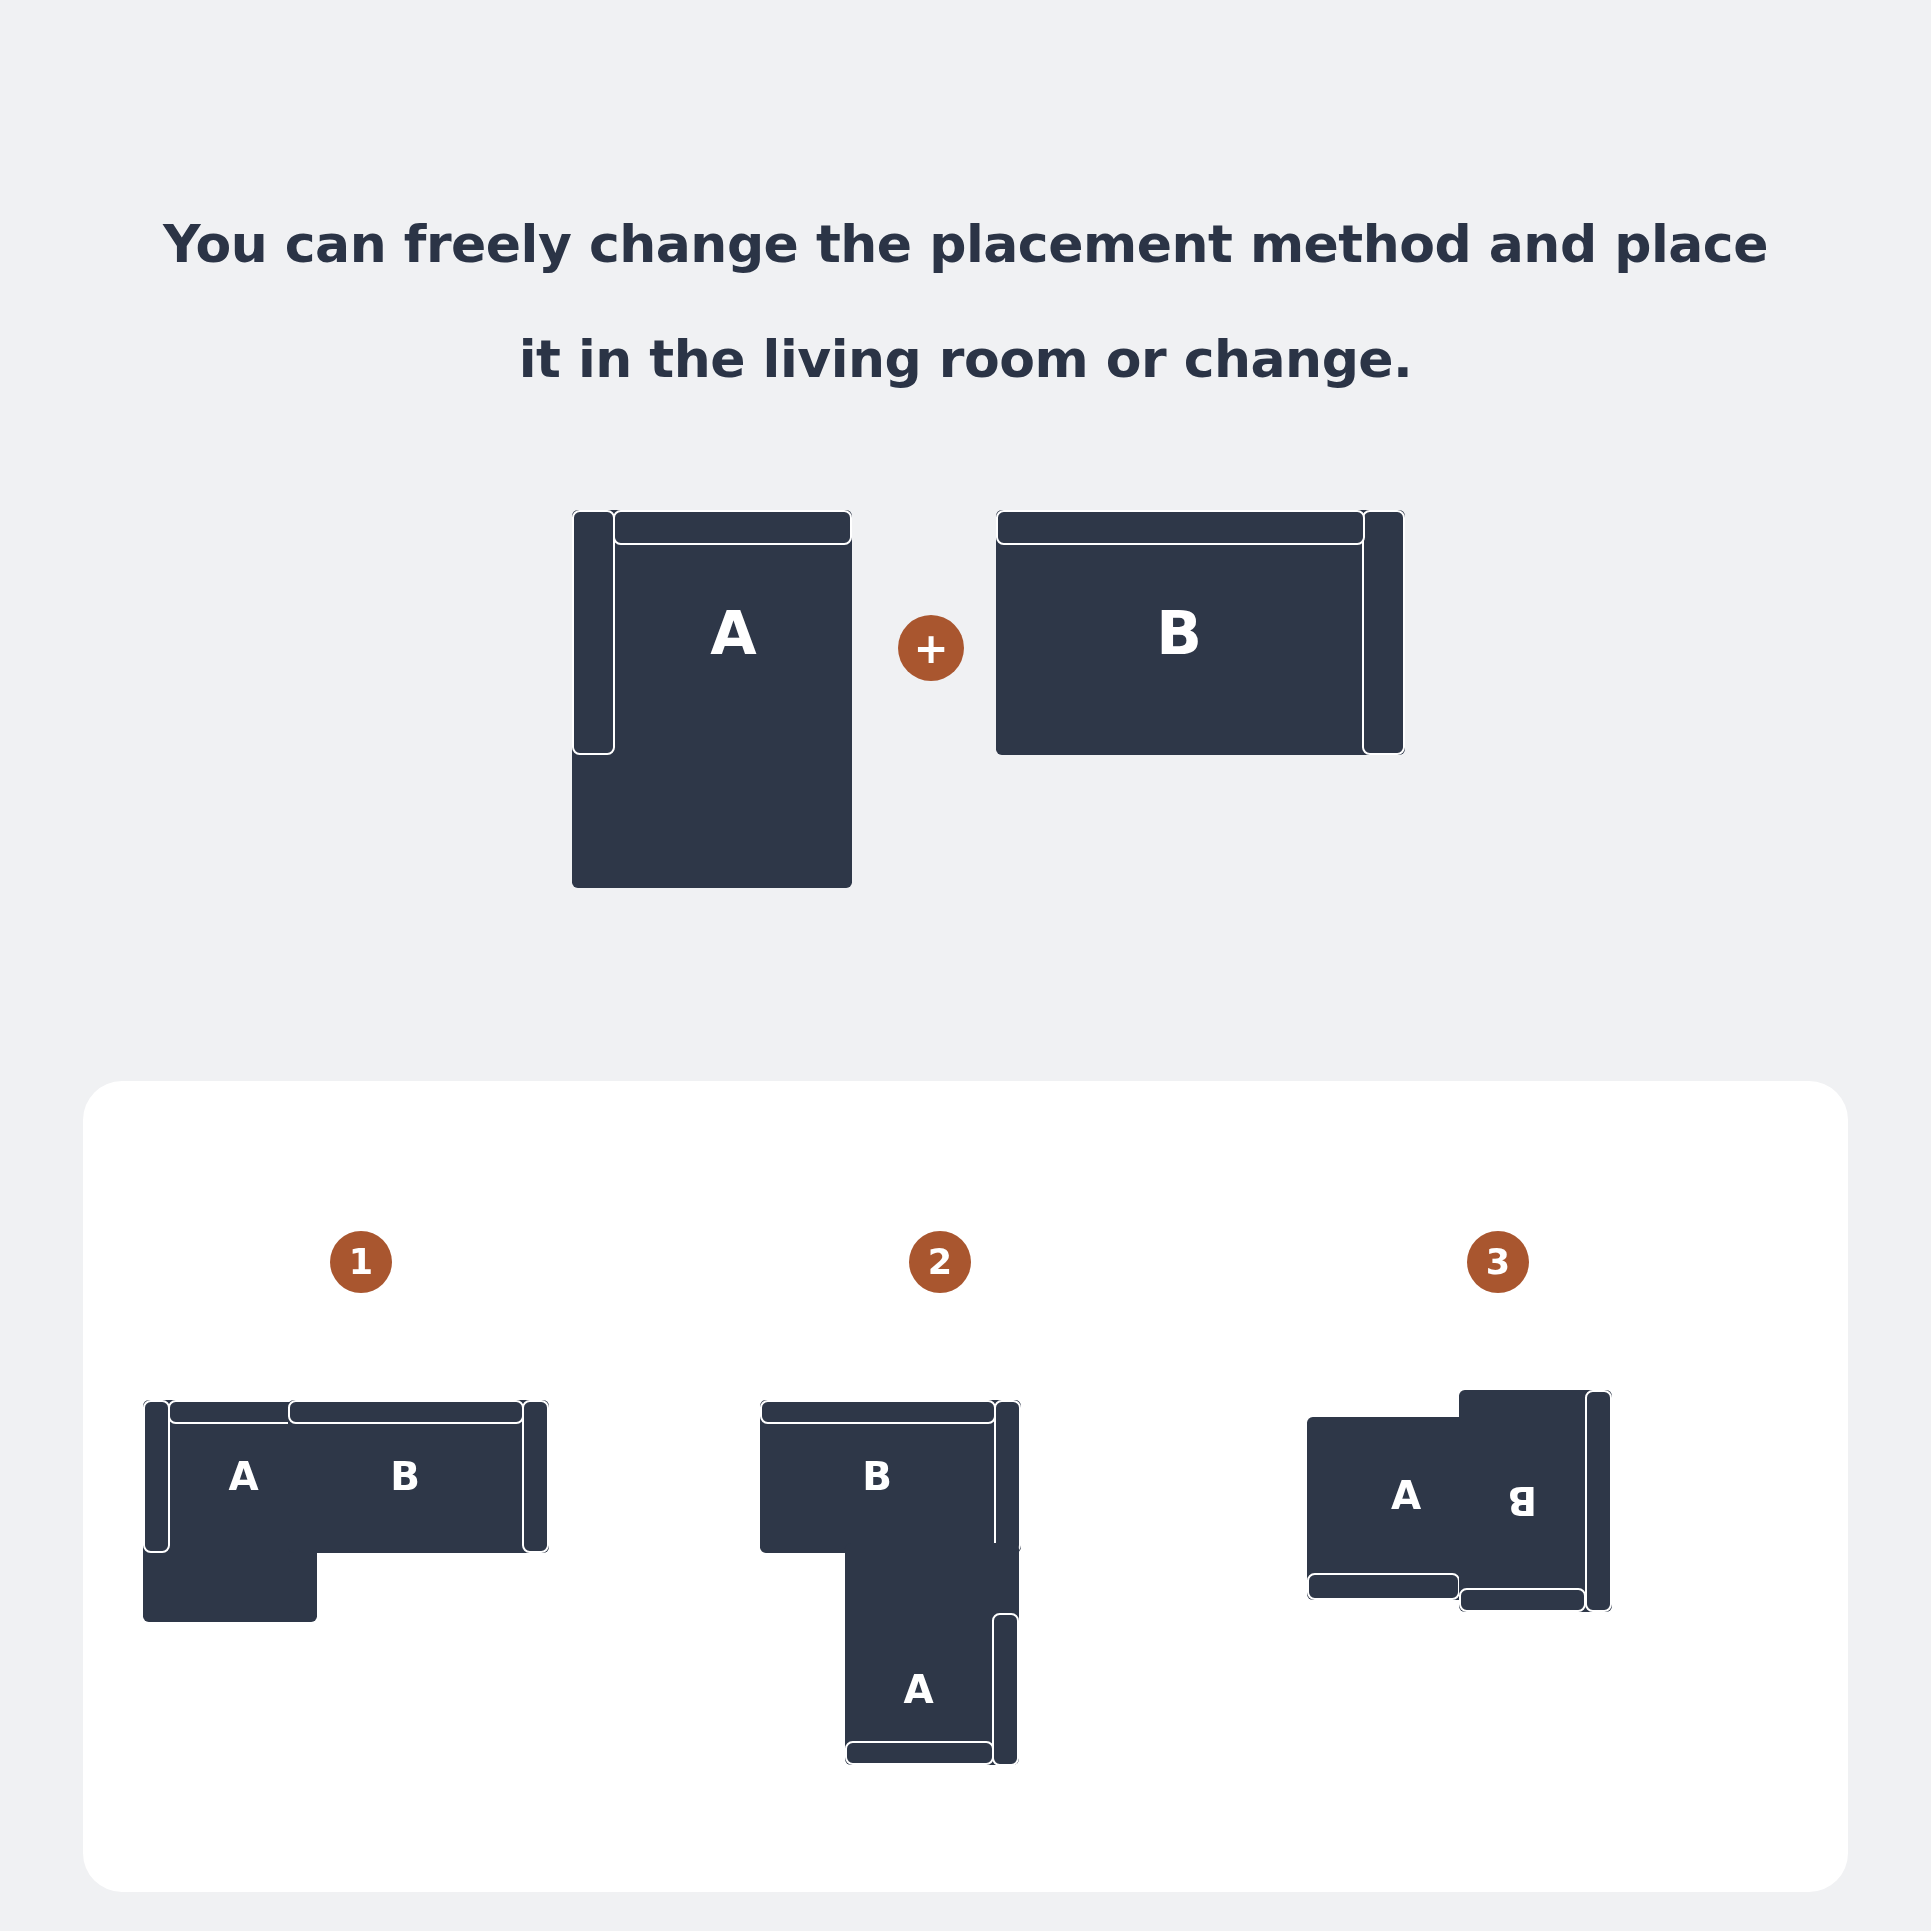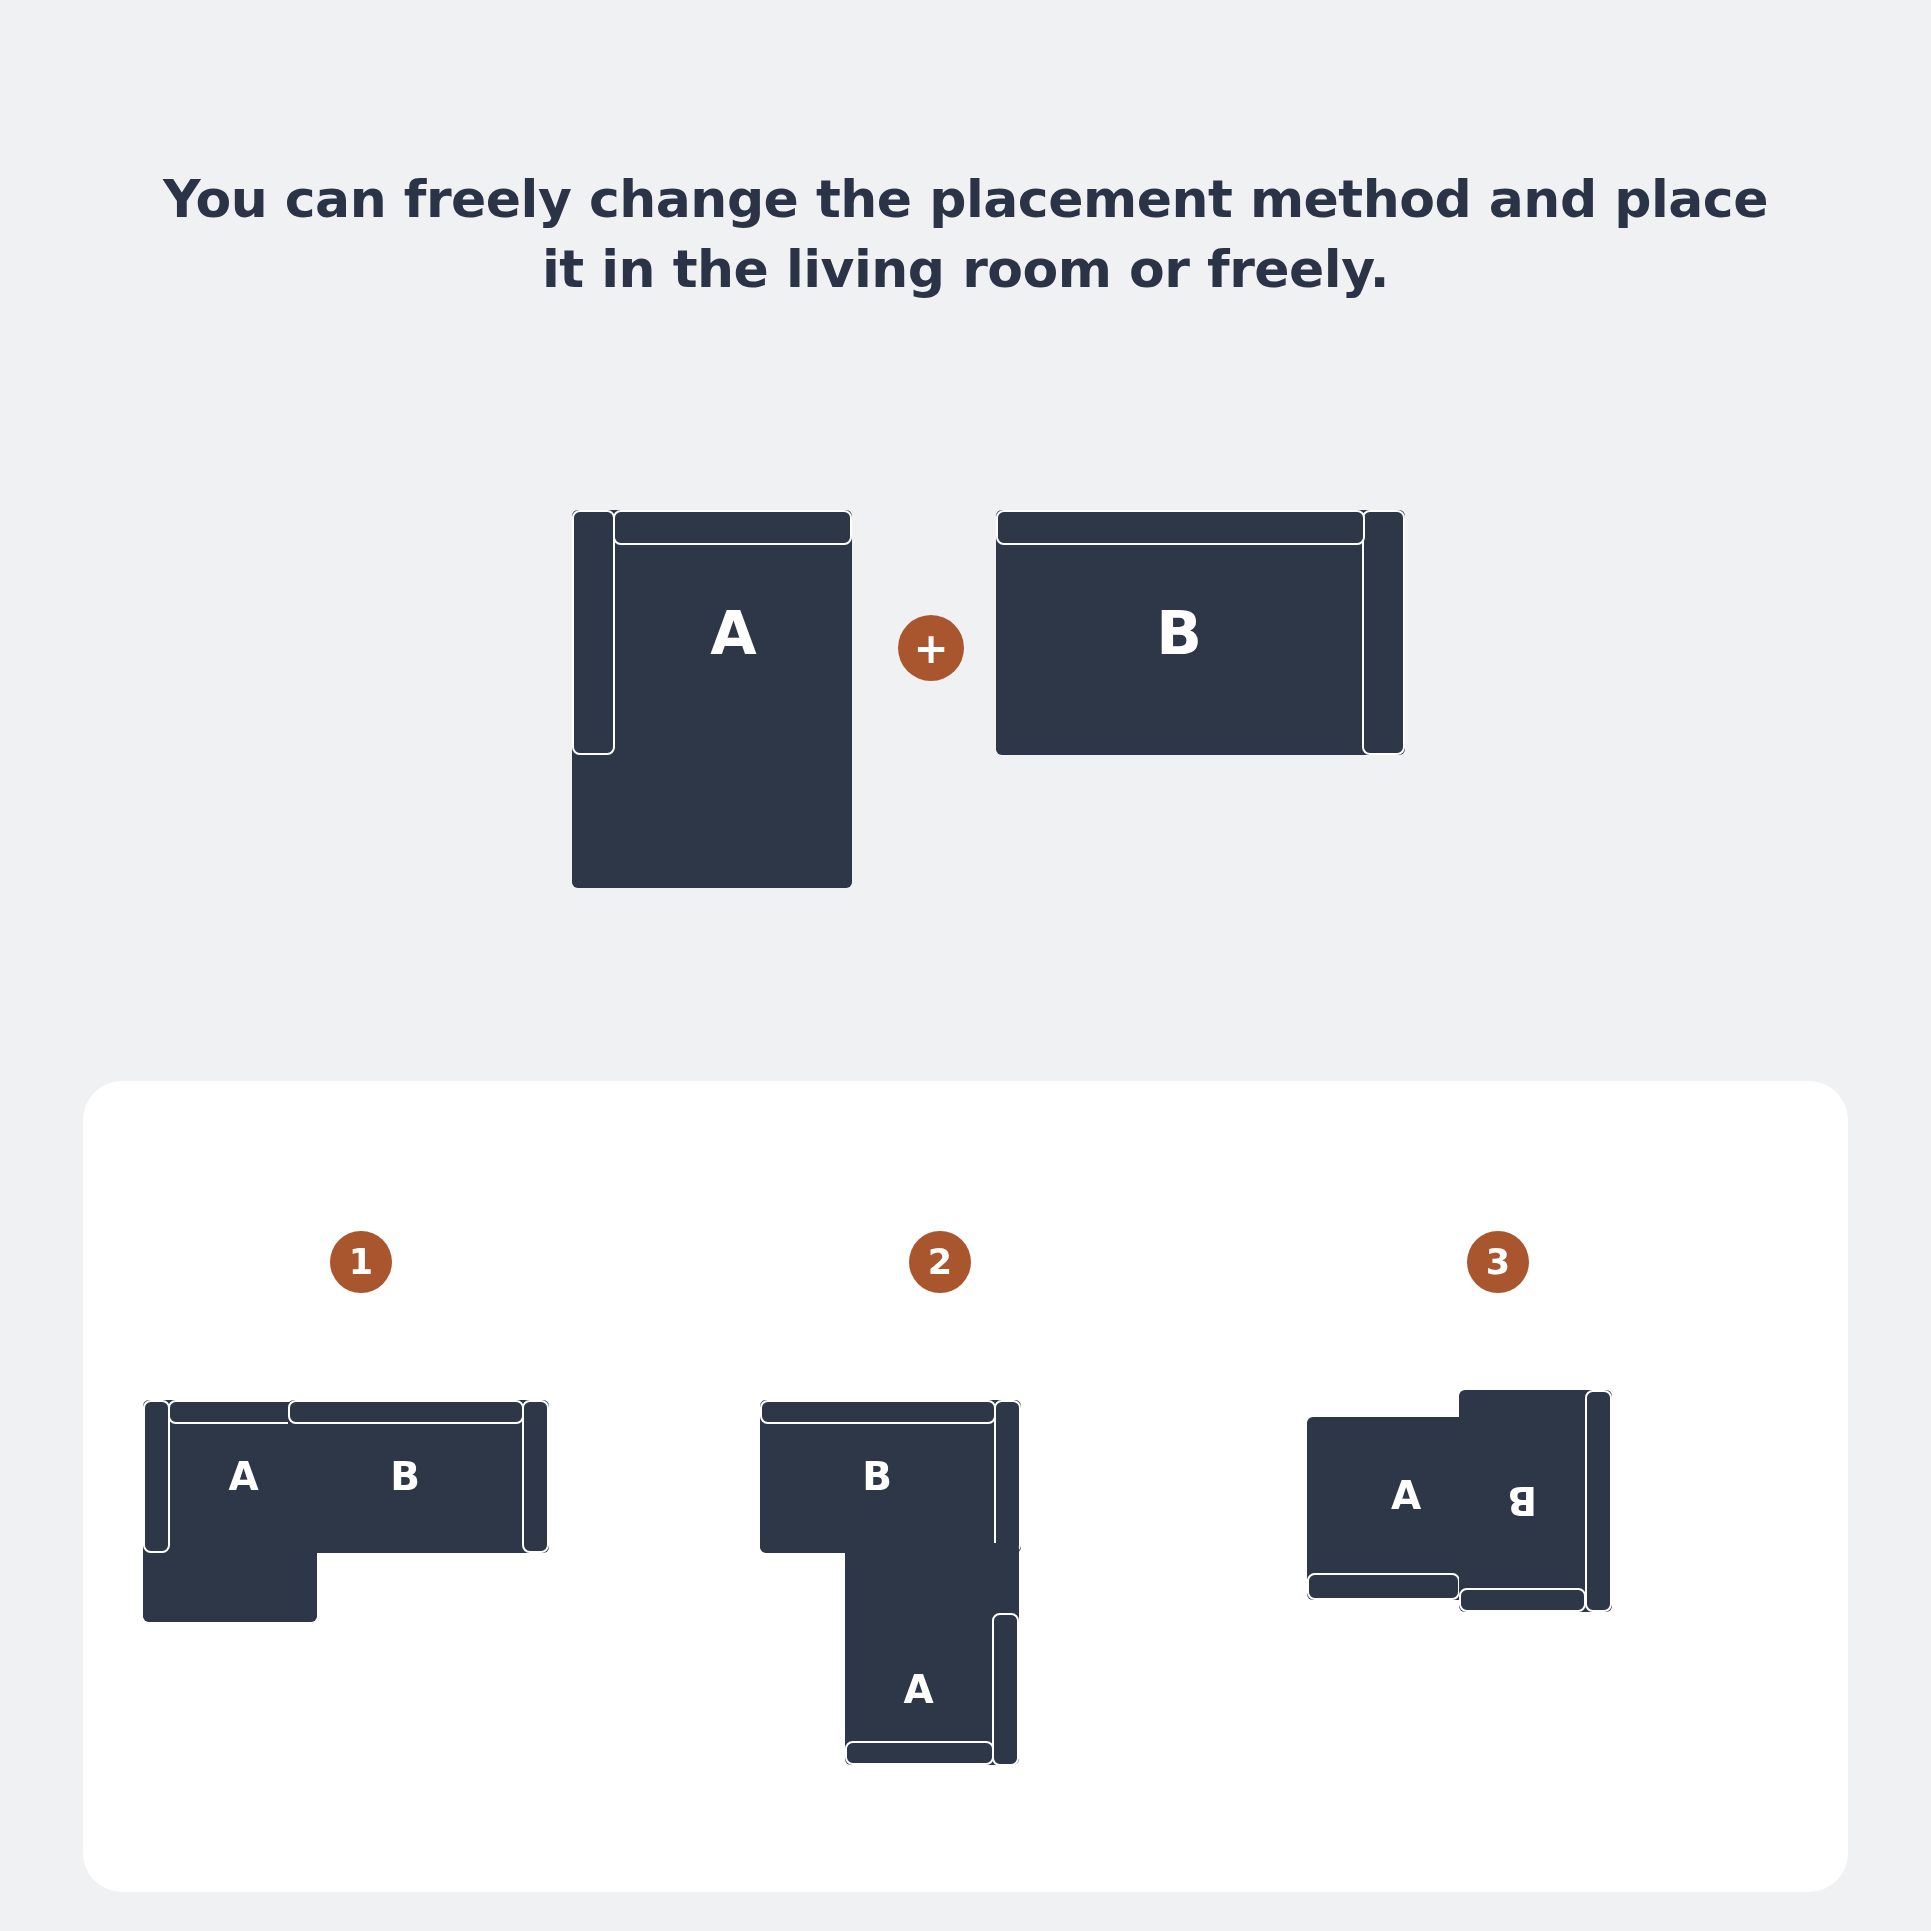--- a/index.html
+++ b/index.html
@@ -24,20 +24,21 @@
     text-align: center;
     color: #2b3446;
     font-size: 52px;
     font-weight: bold;
     line-height: 1.35;
     letter-spacing: -0.5px;
     font-family: "DejaVu Sans", "Liberation Sans", sans-serif;
   }
   .headline .line {
     display: block;
+    margin-top: 45px;
   }
 
   
   .stage {
     position: absolute;
   }
   .piece {
     position: absolute;
   }
   .body {
@@ -110,21 +111,21 @@
     align-items: center;
     justify-content: center;
     font-family: "DejaVu Sans", "Liberation Sans", sans-serif;
   }
 </style>
 </head>
 <body>
 
 <div class="headline">
   <span class="line">You can freely change the placement method and place</span>
-  <span class="line">it in the living room or freely.</span>
+  <span class="line">it in the living room or change.</span>
 </div>
 
 <div class="stage" style="left:0; top:0; width:1931px; height:966px;">
 
   <div class="piece" style="left:572px; top:510px; width:280px; height:378px;">
 
     <div class="body" style="left:0px; top:0px; width:280px; height:378px;"></div>
 
     <div class="arm" style="left:0px; top:0px; width:43px; height:245px;"></div>
 

